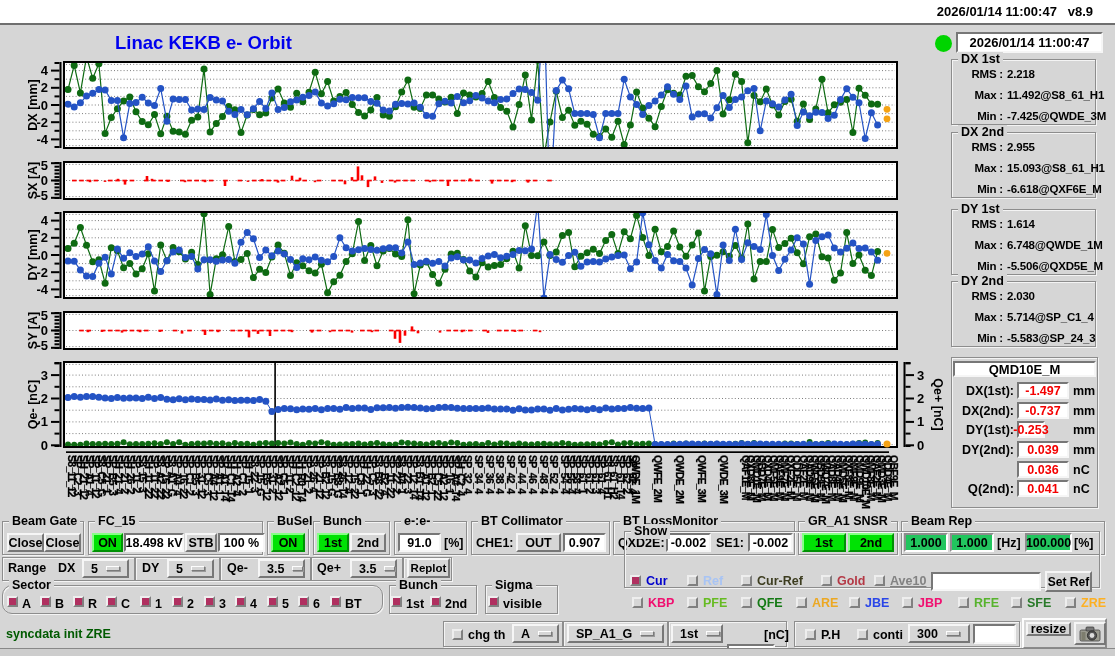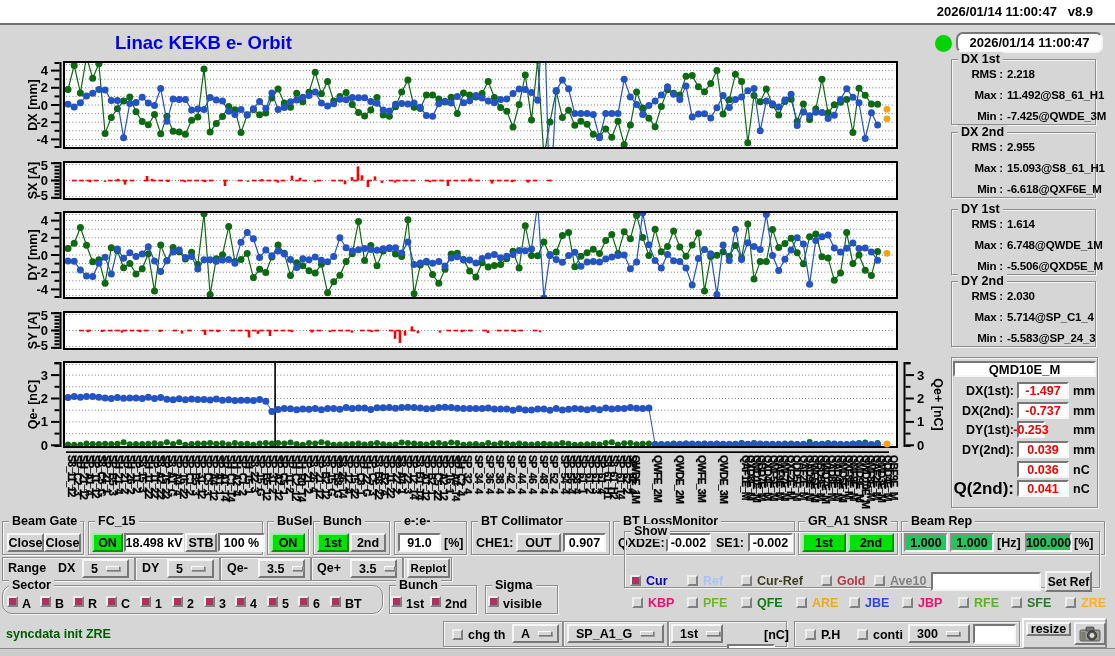--- a/index.html
+++ b/index.html
@@ -18,21 +18,21 @@
 .opt .ind { margin-left:8px; width:14px; height:5px; background:#d6d6d6; border:1px solid; border-color:#fdfdfd #7a7a7a #7a7a7a #fdfdfd; box-shadow:1px 1px 0 #9a9a9a; }
 .sep { position:absolute; width:2px; background:#8d8d8d; box-shadow:1px 0 0 #f4f4f4; }
 svg text { font-family:"Liberation Sans",sans-serif; }
 </style></head><body>
 
 <div class="ab" style="left:0;top:0;width:1115px;height:23px;background:#fff;"></div>
 <div class="ab" style="left:0;top:23px;width:1115px;height:2px;background:#6f6f6f;"></div>
 <div class="ab lb" style="right:22px;top:5px;font-size:13px;">2026/01/14 11:00:47&nbsp;&nbsp; v8.9</div>
 <div class="ab lb" style="left:115px;top:36px;font-size:18.5px;color:#0000ee;">Linac KEKB e- Orbit</div>
 <div class="ab" style="left:935px;top:35px;width:17px;height:17px;border-radius:50%;background:#00d400;"></div>
-<div class="fld" style="left:956px;top:32px;width:147px;height:21px;font-size:13px;border-radius:7px;">2026/01/14 11:00:47</div>
+<div class="fld" style="left:956px;top:32px;width:147px;height:21px;font-size:13px;">2026/01/14 11:00:47</div>
 <svg class="ab" style="left:0;top:0;" width="950" height="520" viewBox="0 0 950 520">
     <rect x="64" y="62" width="833" height="86" fill="#ffffff" stroke="#000" stroke-width="2"></rect>
 <line x1="66" y1="139.4" x2="895" y2="139.4" stroke="#7d7d7d" stroke-width="1" stroke-dasharray="1 2.2"></line>
 <line x1="66" y1="130.8" x2="895" y2="130.8" stroke="#7d7d7d" stroke-width="1" stroke-dasharray="1 2.2"></line>
 <line x1="66" y1="122.2" x2="895" y2="122.2" stroke="#7d7d7d" stroke-width="1" stroke-dasharray="1 2.2"></line>
 <line x1="66" y1="113.6" x2="895" y2="113.6" stroke="#7d7d7d" stroke-width="1" stroke-dasharray="1 2.2"></line>
 <line x1="66" y1="105.0" x2="895" y2="105.0" stroke="#7d7d7d" stroke-width="1" stroke-dasharray="1 2.2"></line>
 <line x1="66" y1="96.4" x2="895" y2="96.4" stroke="#7d7d7d" stroke-width="1" stroke-dasharray="1 2.2"></line>
 <line x1="66" y1="87.8" x2="895" y2="87.8" stroke="#7d7d7d" stroke-width="1" stroke-dasharray="1 2.2"></line>
 <line x1="66" y1="79.2" x2="895" y2="79.2" stroke="#7d7d7d" stroke-width="1" stroke-dasharray="1 2.2"></line>
@@ -1321,21 +1321,21 @@
 <div class="lb" style="left:121px;top:46px;font-size:12.5px;">mm</div>
 <div class="lb" style="left:0;top:65px;width:62px;text-align:right;font-size:12.5px;">DY(1st):</div>
 <div class="fld" style="left:65px;top:63px;width:28px;height:17px;color:#f40000;">-0.253</div>
 <div class="lb" style="left:121px;top:65px;font-size:12.5px;">mm</div>
 <div class="lb" style="left:0;top:85px;width:62px;text-align:right;font-size:12.5px;">DY(2nd):</div>
 <div class="fld" style="left:65px;top:83px;width:52px;height:17px;color:#f40000;">0.039</div>
 <div class="lb" style="left:121px;top:85px;font-size:12.5px;">mm</div>
 <div class="lb" style="left:0;top:105px;width:62px;text-align:right;font-size:10px;margin-left:37px;">Q(1st):</div>
 <div class="fld" style="left:65px;top:103px;width:52px;height:17px;color:#f40000;">0.036</div>
 <div class="lb" style="left:121px;top:105px;font-size:12.5px;">nC</div>
-<div class="lb" style="left:0;top:124px;width:62px;text-align:right;font-size:17px;">Q(2nd):</div>
+<div class="lb" style="left:0;top:124px;width:62px;text-align:right;font-size:13px;">Q(2nd):</div>
 <div class="fld" style="left:65px;top:122px;width:52px;height:17px;color:#f40000;">0.041</div>
 <div class="lb" style="left:121px;top:124px;font-size:12.5px;">nC</div>
 </div>
 <div class="grp" style="left:2px;top:521px;width:82px;height:34px;">
     <div class="lbl">Beam Gate</div>
   </div>
 <div class="btn" style="left:7px;top:533px;width:37px;height:19px;">Close</div>
 <div class="btn" style="left:44px;top:533px;width:37px;height:19px;">Close</div>
 <div class="grp" style="left:88px;top:521px;width:175px;height:34px;">
     <div class="lbl">FC_15</div>

